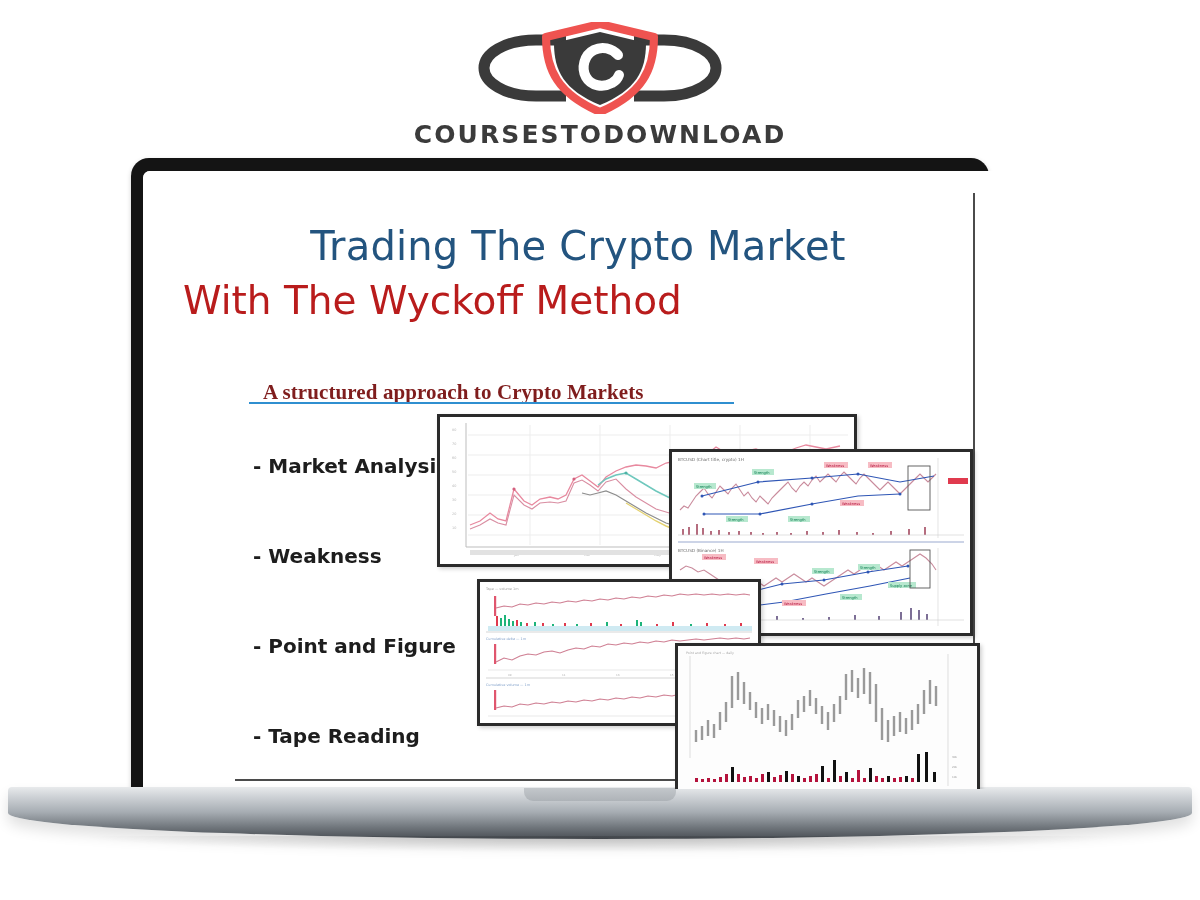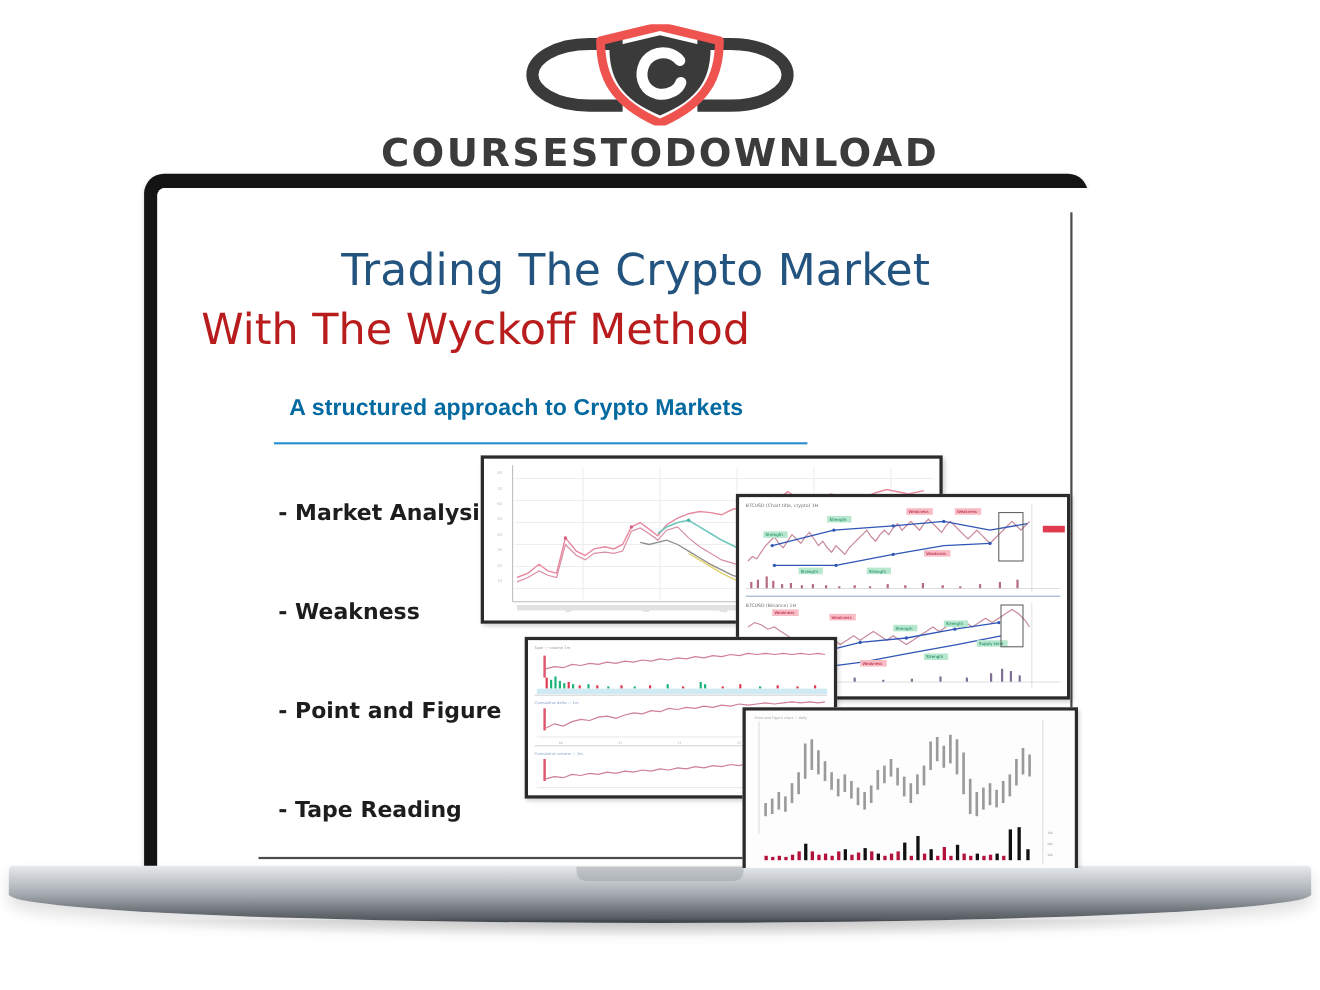--- a/index.html
+++ b/index.html
@@ -37,21 +37,21 @@
     width: 260px;
     height: 92px;
   }
   .wordmark {
     position: absolute;
     left: 0;
     top: 110px;
     width: 1200px;
     text-align: center;
     font-family: "DejaVu Sans", sans-serif;
-    font-size: 35px;
+    font-size: 25px;
     font-weight: 700;
     letter-spacing: 2.1px;
     color: #3b3b3b;
     white-space: nowrap;
   }
 
   
   .laptop {
     position: absolute;
     left: 0;
@@ -155,25 +155,25 @@
     text-align: left;
     font-family: "DejaVu Sans", sans-serif;
     font-size: 39px;
     font-weight: 400;
     color: #b91c1c;
     white-space: nowrap;
   }
   .slide-tagline {
     position: absolute;
     left: 120px;
-    top: 188px;
-    font-family: Liberation Sans, sans-serif;
+    top: 209px;
+    font-family: Liberation Serif, serif;
     font-size: 21px;
     font-weight: 700;
-    color: #0369a1;
+    color: #7f1d1d;
     letter-spacing: 0.1px;
     white-space: nowrap;
   }
   .tagline-rule {
     position: absolute;
     left: 106px;
     top: 231px;
     width: 485px;
     height: 2px;
     background: #2f8fd0;

